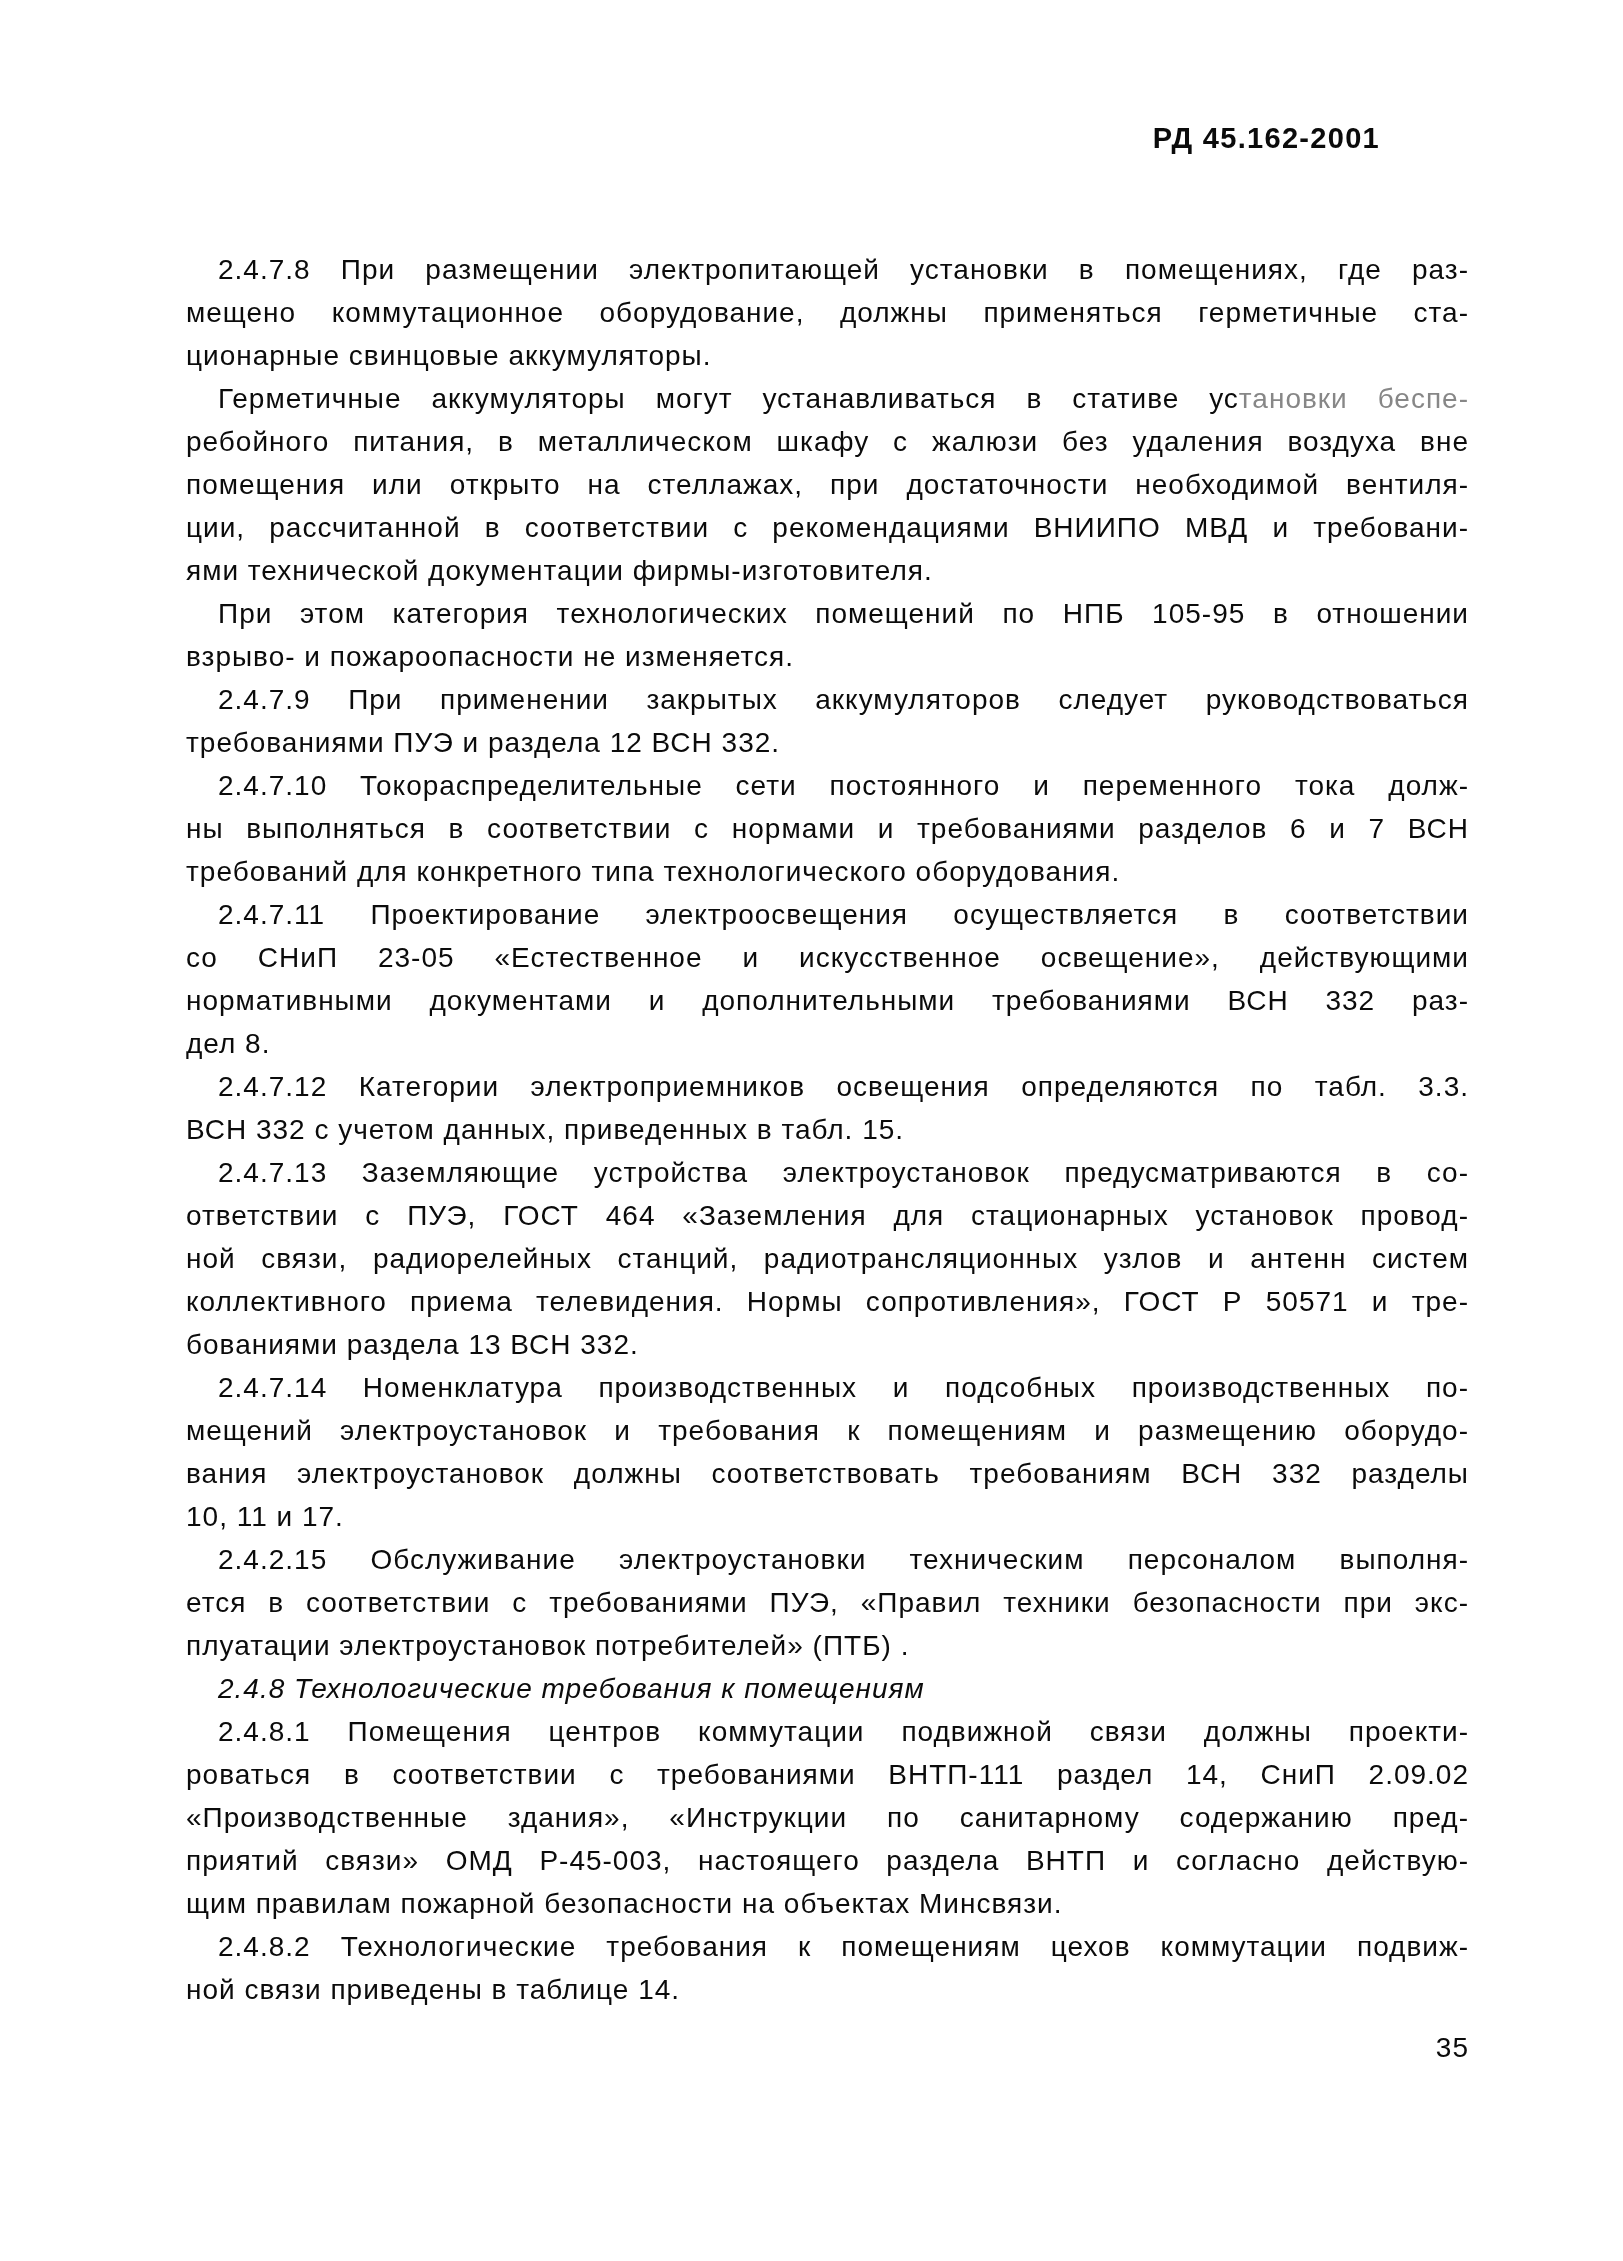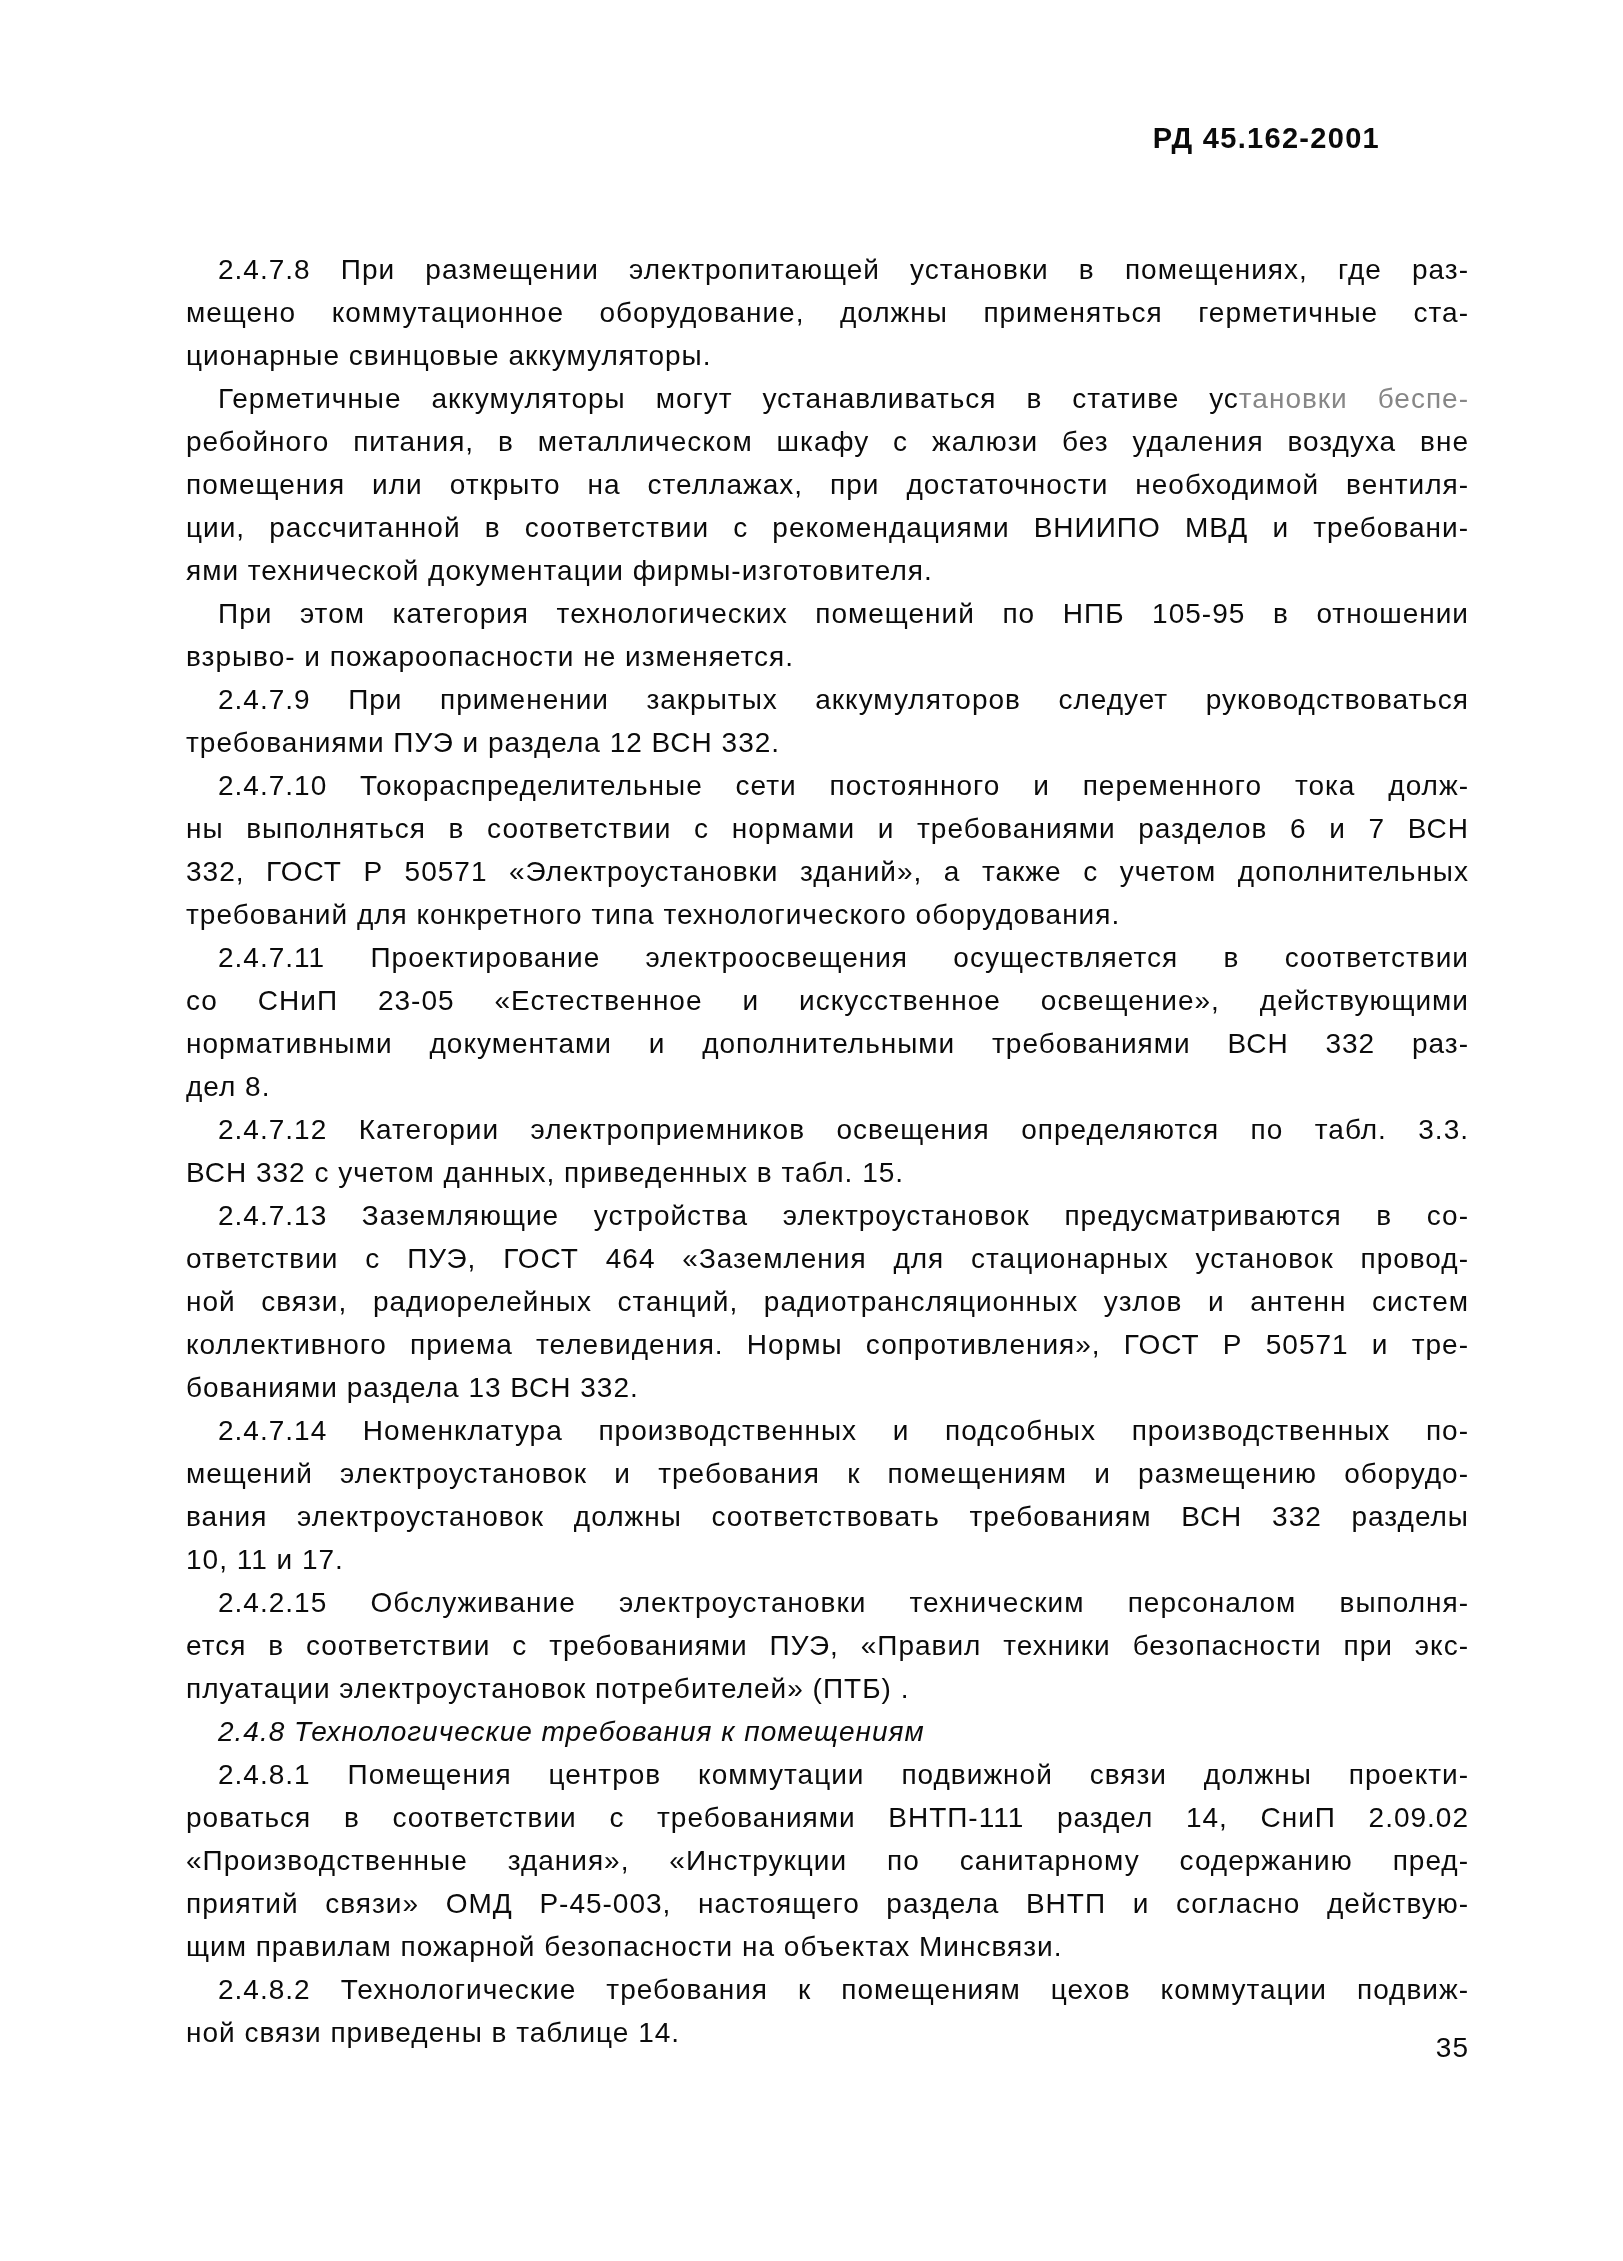--- a/index.html
+++ b/index.html
@@ -80,21 +80,20 @@
         <div class="line">При этом категория технологических помещений по НПБ 105-95 в отношении</div>
         <div class="line">взрыво- и пожароопасности не изменяется.</div>
       </div>
       <div class="para">
         <div class="line">2.4.7.9 При применении закрытых аккумуляторов следует руководствоваться</div>
         <div class="line">требованиями ПУЭ и раздела 12 ВСН 332.</div>
       </div>
       <div class="para">
         <div class="line">2.4.7.10 Токораспределительные сети постоянного и переменного тока долж-</div>
         <div class="line">ны выполняться в соответствии с нормами и требованиями разделов 6 и 7 ВСН</div>
-        <div class="line">332, ГОСТ Р 50571 «Электроустановки зданий», а также с учетом дополнительных</div>
         <div class="line">требований для конкретного типа технологического оборудования.</div>
       </div>
       <div class="para">
         <div class="line">2.4.7.11 Проектирование электроосвещения осуществляется в соответствии</div>
         <div class="line">со СНиП 23-05 «Естественное и искусственное освещение», действующими</div>
         <div class="line">нормативными документами и дополнительными требованиями ВСН 332 раз-</div>
         <div class="line">дел 8.</div>
       </div>
       <div class="para">
         <div class="line">2.4.7.12 Категории электроприемников освещения определяются по табл. 3.3.</div>

